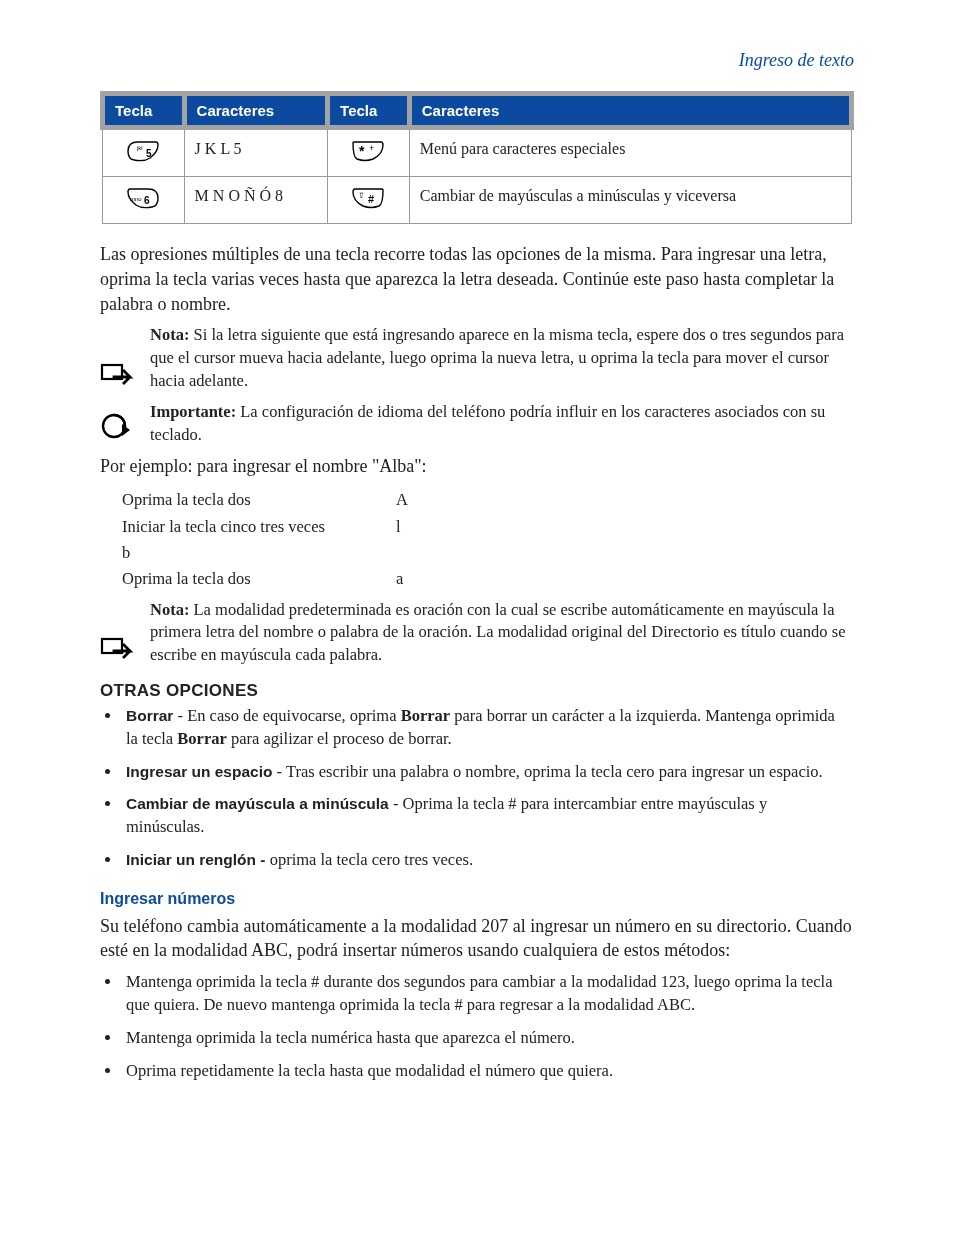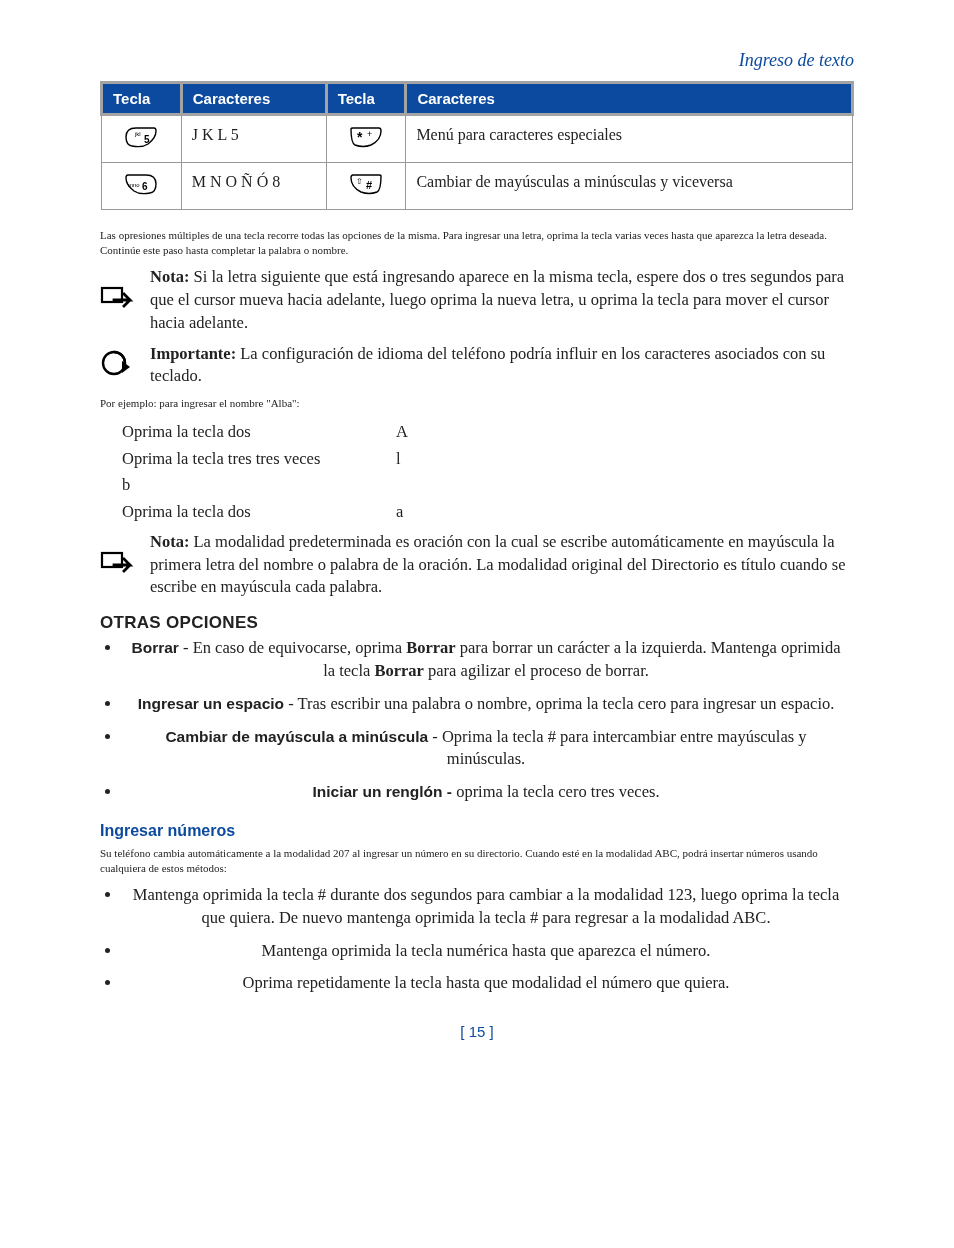--- a/index.html
+++ b/index.html
@@ -12,55 +12,55 @@
   }
   .page {
     padding: 50px 100px 40px 100px;
     box-sizing: border-box;
   }
   .breadcrumb {
     text-align: right;
     font-style: italic;
     color: #0b4a9e;
     font-size: 18px;
-    margin-bottom: 10px;
+    margin-bottom: 20px;
   }
   table.char-table {
     border-collapse: collapse;
     width: 100%;
     margin-bottom: 18px;
   }
   table.char-table th {
     background: #0b4a9e;
     color: #fff;
     font-family: Verdana, Arial, sans-serif;
     font-weight: bold;
     font-size: 15px;
     text-align: left;
     padding: 6px 10px;
-    border: 3px solid #a3a3a3;
+    border: 5px solid #a3a3a3;
   }
   table.char-table td {
     border: 1px solid #999;
     padding: 10px 10px;
     vertical-align: top;
     font-size: 16px;
   }
   .key-icon {
     display:inline-block;
     vertical-align:middle;
   }
   .body-p {
-    font-size: 11px;
+    font-size: 18px;
     line-height: 1.38;
     margin: 0 0 8px 0;
   }
   .callout {
     display: flex;
-    align-items: center;
+    align-items: flex-end;
     margin: 6px 0 8px 0;
   }
   .callout .co-icon {
     flex: 0 0 50px;
     padding-top: 2px;
   }
   .callout .co-text {
     flex: 1;
     font-size: 16.5px;
     line-height: 1.38;
@@ -89,21 +89,20 @@
   .section-h2 {
     font-family: Verdana, Arial, sans-serif;
     font-weight: bold;
     color: #0b4a9e;
     font-size: 16px;
     margin: 18px 0 6px 0;
   }
   ul.bullets {
     margin: 4px 8px 10px 0;
     padding-left: 22px;
-    text-align: center;
   }
   ul.bullets li {
     font-size: 16.5px;
     line-height: 1.38;
     margin-bottom: 10px;
     padding-left: 4px;
   }
   .b { font-weight: bold; font-family: Verdana, Arial, sans-serif; font-size: 15.5px; }
   .bser { font-weight: bold; }
   .pagenum {
@@ -206,21 +205,21 @@
   </div>
 
   <p class="body-p">Por ejemplo: para ingresar el nombre "Alba":</p>
 
   <div class="example-grid">
     <div class="row">
         <div class="col1">Oprima la tecla dos</div>
         <div class="col2">A</div>
       </div>
     <div class="row">
-        <div class="col1">Oprima la tecla tres tres veces</div>
+        <div class="col1">Iniciar la tecla cinco tres veces</div>
         <div class="col2">l</div>
       </div>
     <div class="row">
         <div class="col2">b</div>
       </div>
     <div class="row">
         <div class="col1">Oprima la tecla dos</div>
         <div class="col2">a</div>
       </div>
   </div>
@@ -254,14 +253,13 @@
   </ul>
 
   <div class="section-h2">Ingresar números</div>
   <p class="body-p">Su teléfono cambia automáticamente a la modalidad 207 al ingresar un número en su directorio. Cuando esté en la modalidad ABC, podrá insertar números usando cualquiera de estos métodos:</p>
   <ul class="bullets">
     <li>Mantenga oprimida la tecla # durante dos segundos para cambiar a la modalidad 123, luego oprima la tecla que quiera. De nuevo mantenga oprimida la tecla # para regresar a la modalidad ABC.</li>
     <li>Mantenga oprimida la tecla numérica hasta que aparezca el número.</li>
     <li>Oprima repetidamente la tecla hasta que modalidad el número que quiera.</li>
   </ul>
 
-  <div class="pagenum">[ 15 ]</div>
 </div>
 
 </body></html>

